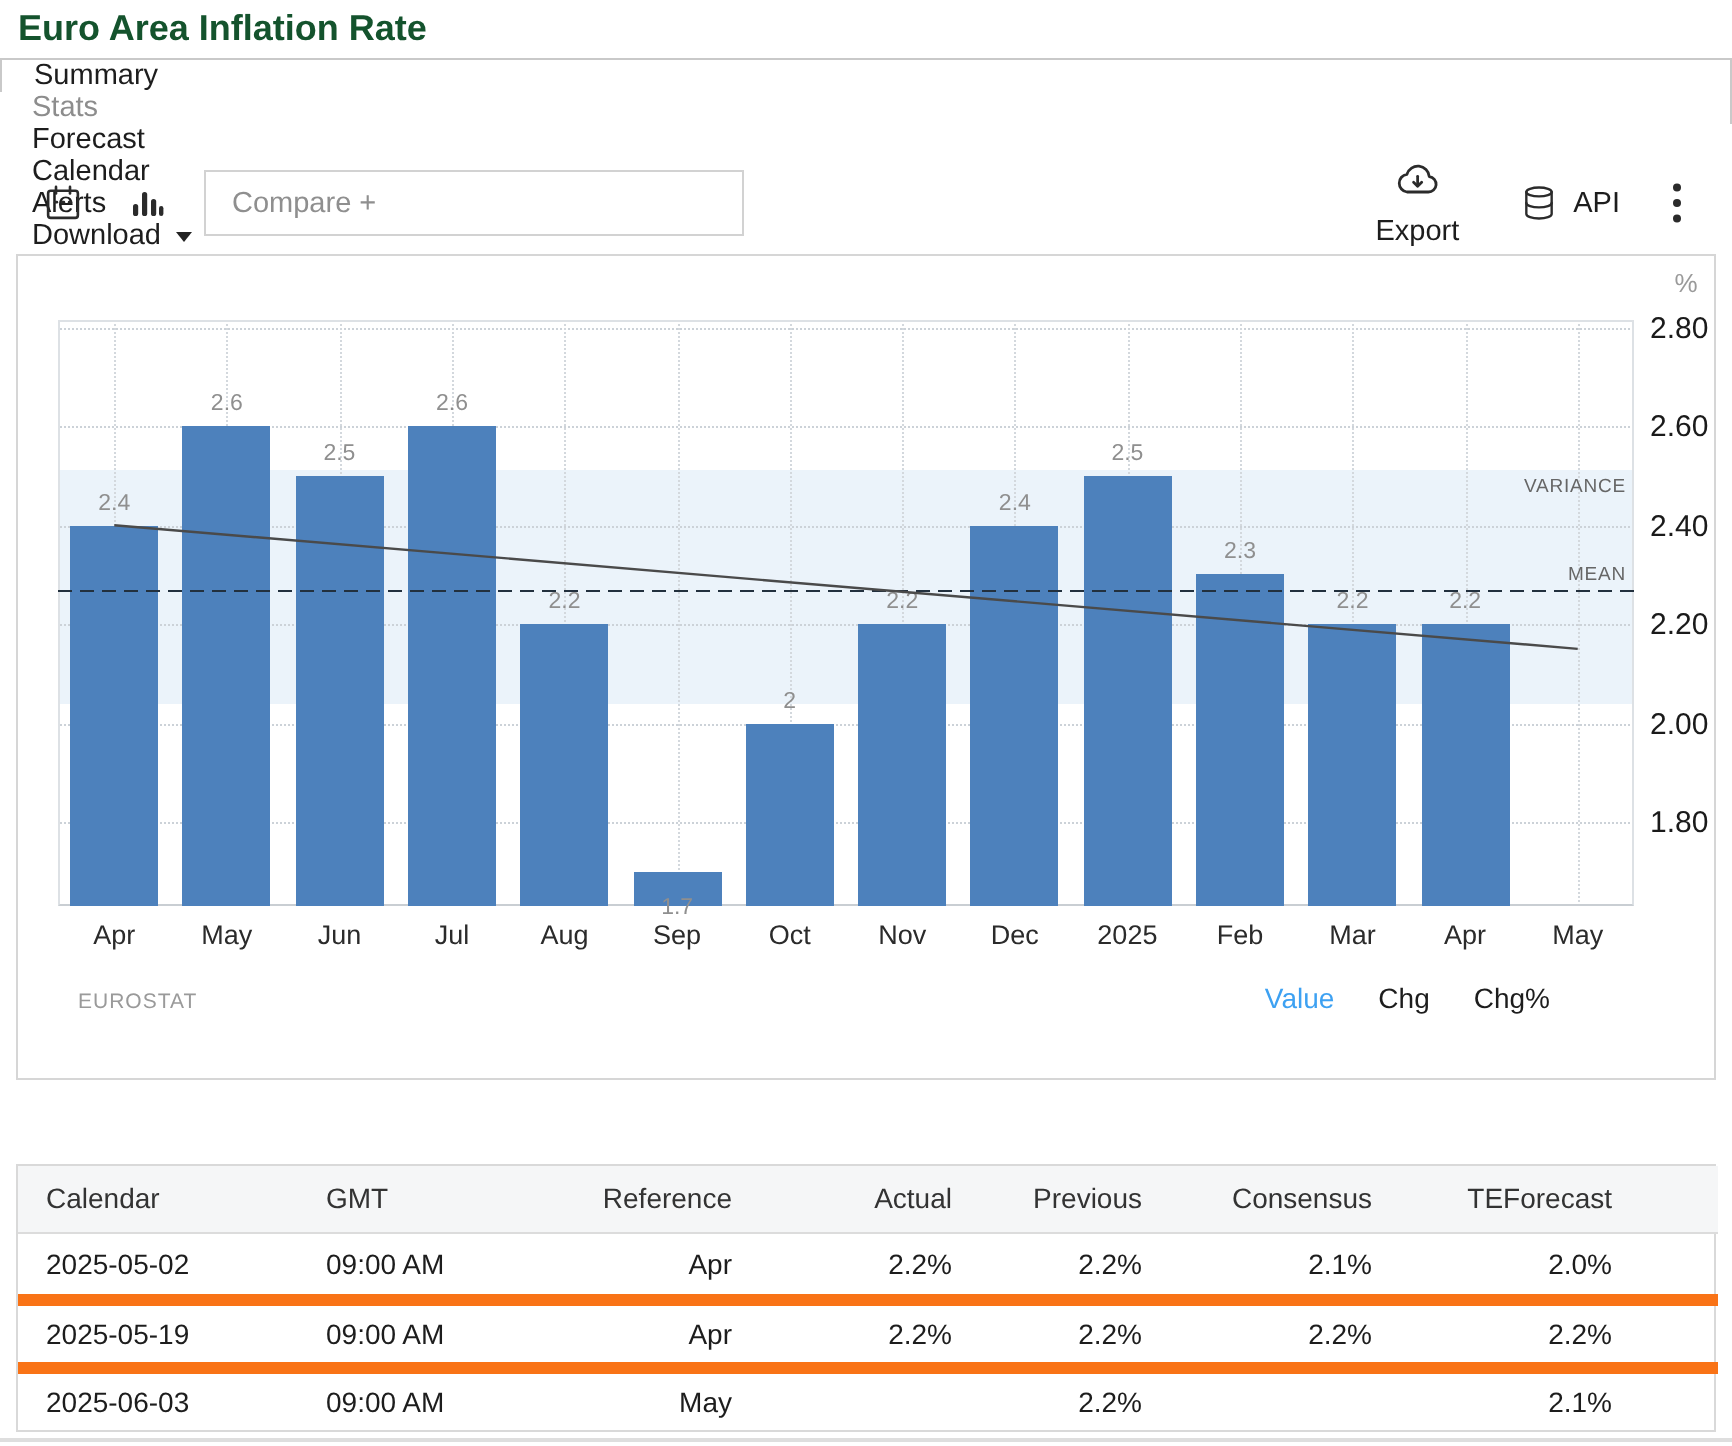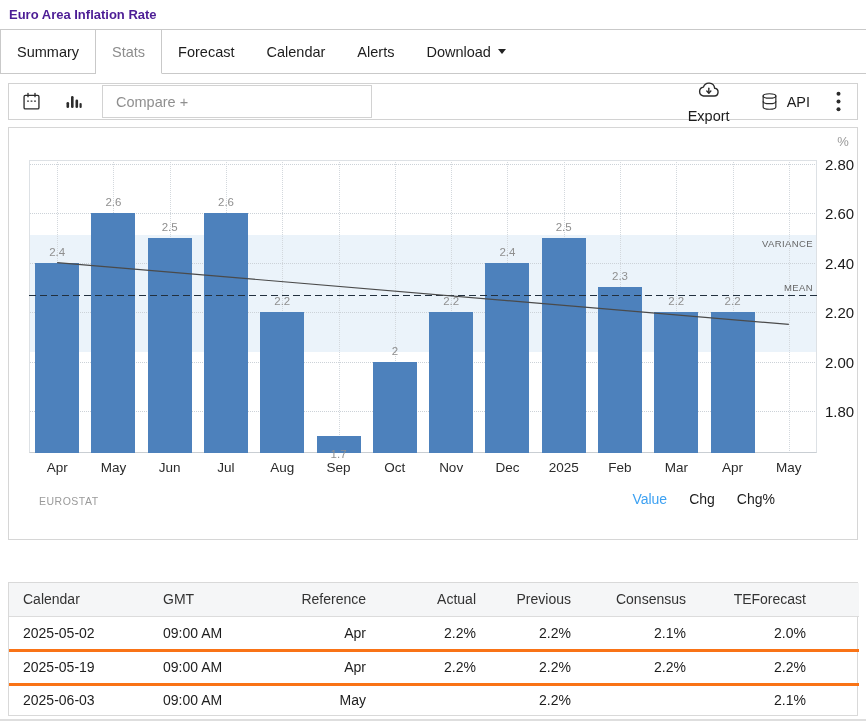--- a/index.html
+++ b/index.html
@@ -2,24 +2,24 @@
 <html><head>
 <meta charset="utf-8">
 <style>
   * { box-sizing: border-box; margin: 0; padding: 0; }
   html,body { width: 866px; height: 723px; background: #fff; overflow: hidden;
     font-family: "Liberation Sans", sans-serif; color: #222; }
 
   
   .titlebar { height: 30px; border-bottom: 1px solid #c9c9c9; display: flex;
     align-items: center; padding: 0 9px; }
-  .titlebar h1 { font-size: 13px; font-weight: bold; color: #4c1d95; }
-
-  
-  .tabs { height: 44px; border-bottom: 1px solid #c9c9c9; display: flex; align-items: stretch; }
+  .titlebar h1 { font-size: 18px; font-weight: bold; color: #14532d; }
+
+  
+  .tabs { height: 44px; border-bottom: 1px solid #c9c9c9; display: flex; align-items: stretch; flex-direction: column; }
   .tab { display: flex; align-items: center; gap: 7px; padding: 0 16px; font-size: 14.5px;
     color: #1d1d1d; cursor: pointer; background: #fff; }
   .tab.b-left { border-left: 1px solid #c9c9c9; }
   .tab.b-right { border-right: 1px solid #c9c9c9; }
   .tab.active { color: #8d8d8d; margin-bottom: -1px; border-bottom: 1px solid #fff; }
   .caret { width: 0; height: 0; border-left: 4.5px solid transparent;
     border-right: 4.5px solid transparent; border-top: 5.5px solid #222; display: inline-block; }
 
   
   .toolbar { margin: 9px 8px 0; height: 37px; border: 1px solid #d2d2d2;
@@ -61,21 +61,21 @@
     letter-spacing: 0.5px; }
   .toggles { position: absolute; top: 363px; display: flex; gap: 22px; }
   .toggle { font-size: 14px; color: #1d1d1d; cursor: pointer; }
 
   
   .data-table-wrap { margin: 42px 8px 0; border: 1px solid #d9d9d9; }
   table { width: 100%; border-collapse: collapse; table-layout: fixed; font-size: 14px; }
   thead th { background: #f5f6f7; font-weight: normal; color: #333; height: 33px;
     border-bottom: 1px solid #dcdcdc; }
   tbody td { height: 34px; color: #1d1d1d; }
-  tbody tr + tr td { border-top: 3px solid #f97316; }
+  tbody tr + tr td { border-top: 6px solid #f97316; }
   tbody tr:last-child td { height: 31px; }
   th, td { padding: 0 8px; }
   .col-l { text-align: left; padding-left: 14px; }
   .col-c { text-align: right; }
   .col-r { text-align: right; }
   th:last-child, td:last-child { padding-right: 53px; }
 
   .bottom-line { margin-top: 3px; height: 2px; background: #dedede; }
 
   svg.line-icon { stroke: #2b2b2b; fill: none; stroke-width: 1.5; stroke-linecap: round;

